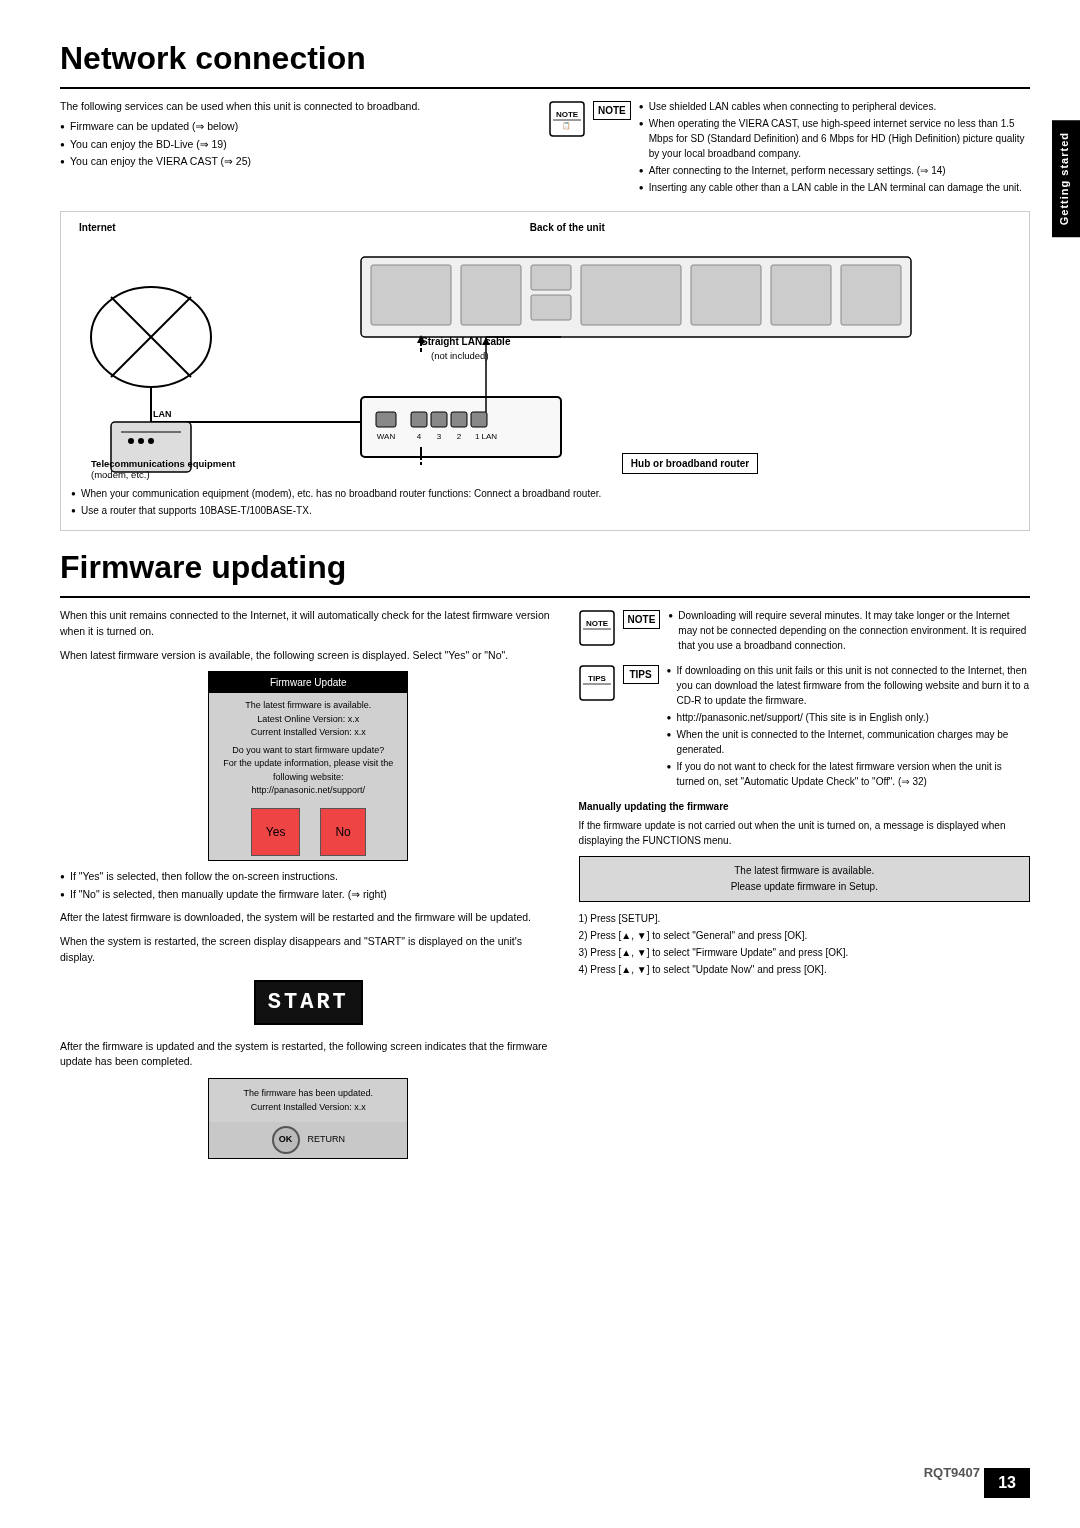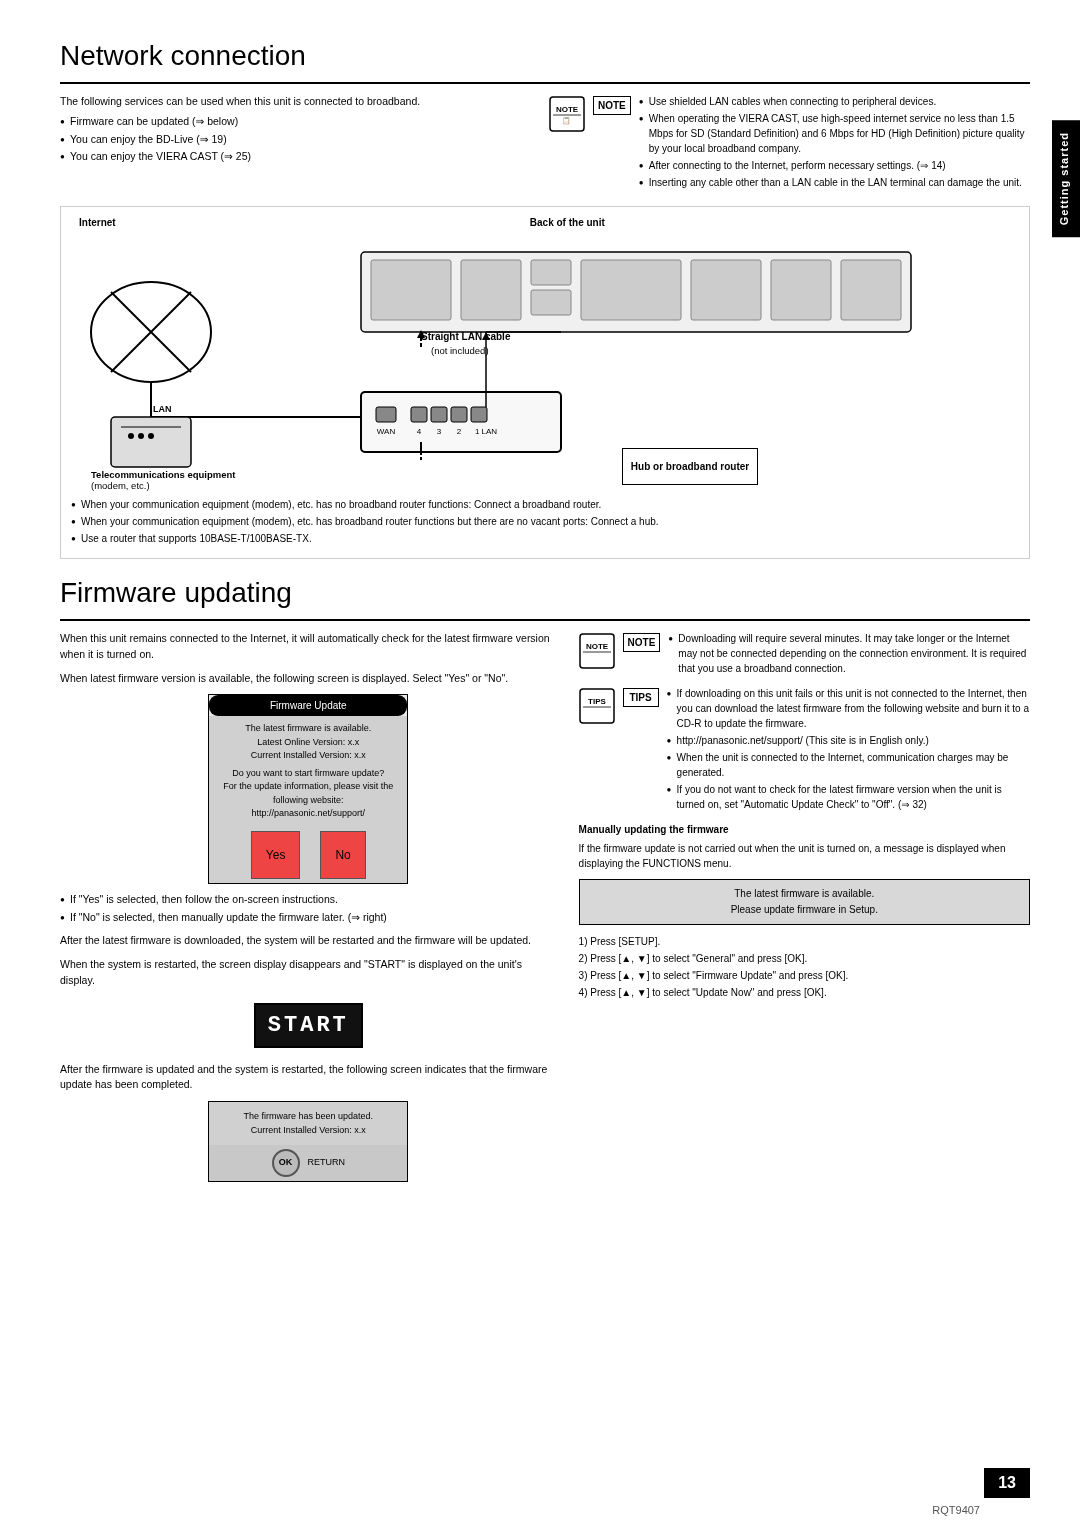--- a/index.html
+++ b/index.html
@@ -29,22 +29,22 @@
       writing-mode: vertical-rl;
       text-orientation: mixed;
       transform: rotate(180deg);
       font-size: 11px;
       font-weight: bold;
       padding: 12px 6px;
       letter-spacing: 1px;
     }
     
     .section-title {
-      font-size: 28px;
-      font-weight: normal;
+      font-size: 32px;
+      font-weight: bold;
       margin-bottom: 10px;
       font-family: Arial, Helvetica, sans-serif;
     }
     
     .intro-row {
       display: flex;
       gap: 8px;
       margin-bottom: 14px;
     }
     .intro-left {
@@ -112,21 +112,21 @@
       margin-bottom: 4px;
       padding-left: 8px;
     }
     .diagram-label {
       font-size: 10px;
       font-weight: bold;
     }
     
     .router-box {
       border: 1.5px solid #000;
-      padding: 12px 8px;
+      padding: 4px 8px;
       font-size: 10px;
       font-weight: bold;
       text-align: center;
       display: inline-block;
       margin: 4px auto;
     }
     
     .firmware-section {
       margin-top: 18px;
     }
@@ -151,21 +151,20 @@
       margin: 8px auto;
       font-size: 9.5px;
       background: #e8e8e8;
     }
     .fw-popup-title {
       background: #000;
       color: #fff;
       text-align: center;
       padding: 3px;
       font-size: 10px;
-      border-radius: 9px;
     }
     .fw-popup-body {
       padding: 6px 8px;
       background: #d0d0d0;
       font-size: 9px;
       line-height: 1.5;
       text-align: center;
     }
     .fw-popup-buttons {
       display: flex;
@@ -243,24 +242,25 @@
       bottom: 30px;
       right: 50px;
       background: #000;
       color: #fff;
       font-size: 16px;
       font-weight: bold;
       padding: 6px 14px;
     }
     .doc-number {
       position: absolute;
-      bottom: 12px;
+      bottom: 48px;
       right: 100px;
-      font-size: 11px;
+      font-size: 13px;
       color: #555;
+      font-weight: bold;
     }
     hr.section-divider {
       border: none;
       border-top: 2px solid #000;
       margin: 6px 0 10px 0;
     }
     .bold { font-weight: bold; }
     .mb4 { margin-bottom: 4px; }
     .mb8 { margin-bottom: 8px; }
     .mt4 { margin-top: 4px; }
@@ -396,23 +396,20 @@
       
       <div style="margin-left: 20px; margin-top: -20px; font-size: 9.5px;">
         <div class="bold">Telecommunications equipment</div>
         <div>(modem, etc.)</div>
       </div>
 
       
       <div class="diagram-notes">
         <ul class="bullet-list">
           <li>When your communication equipment (modem), etc. has no broadband router functions: Connect a broadband router.</li>
-          <li>
-            <span>When your communication equipment (modem), etc. has broadband router functions but there are no vacant ports: Connect a hub.</span>
-          </li>
           <li>Use a router that supports 10BASE-T/100BASE-TX.</li>
         </ul>
       </div>
     </div>
   </div>
 
   <div class="firmware-section">
     <h1 class="section-title">Firmware updating</h1>
     <hr class="section-divider">
 

